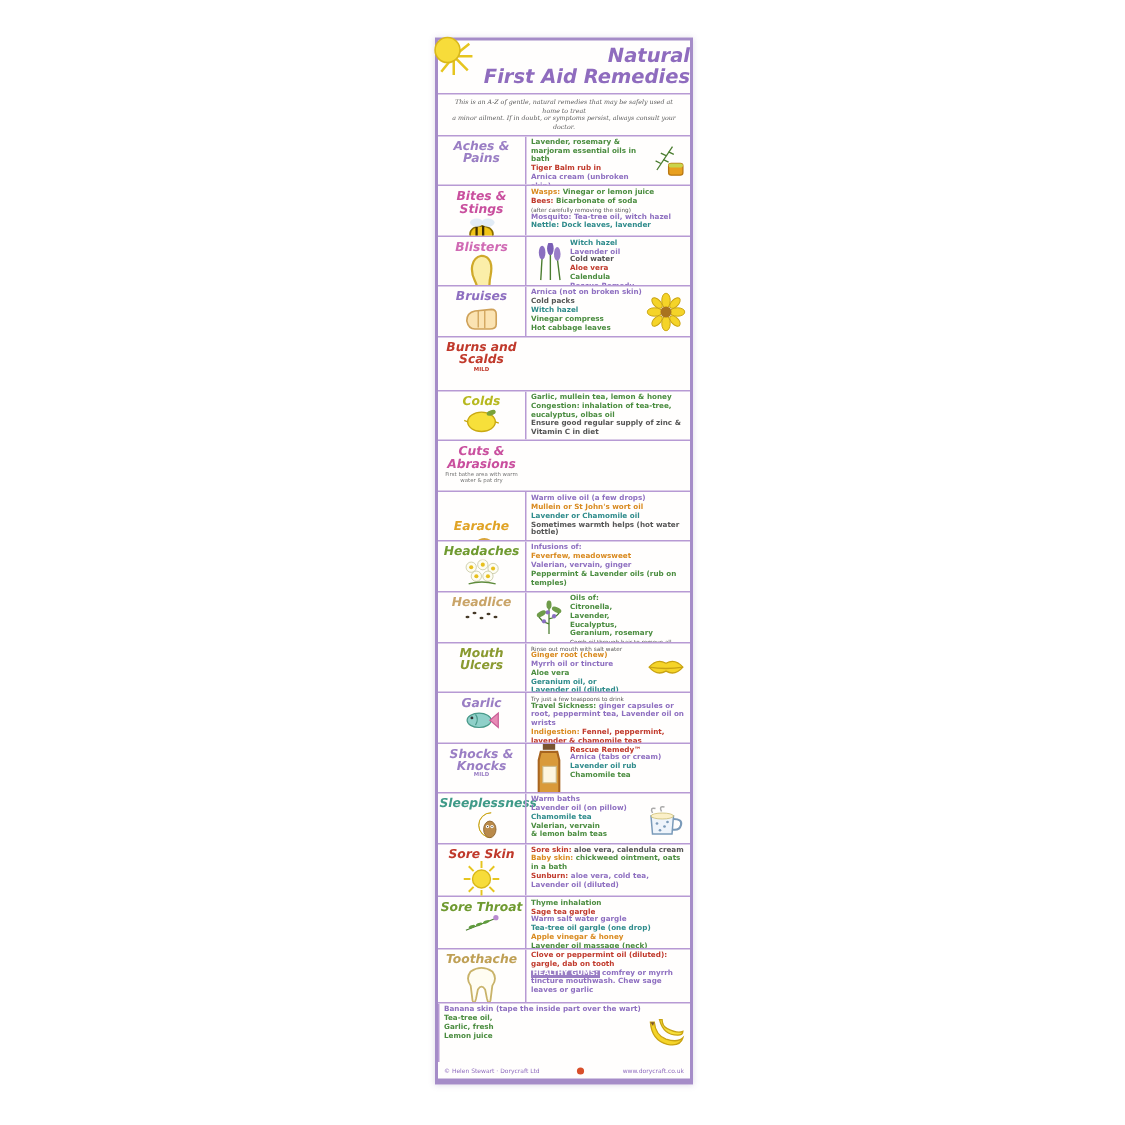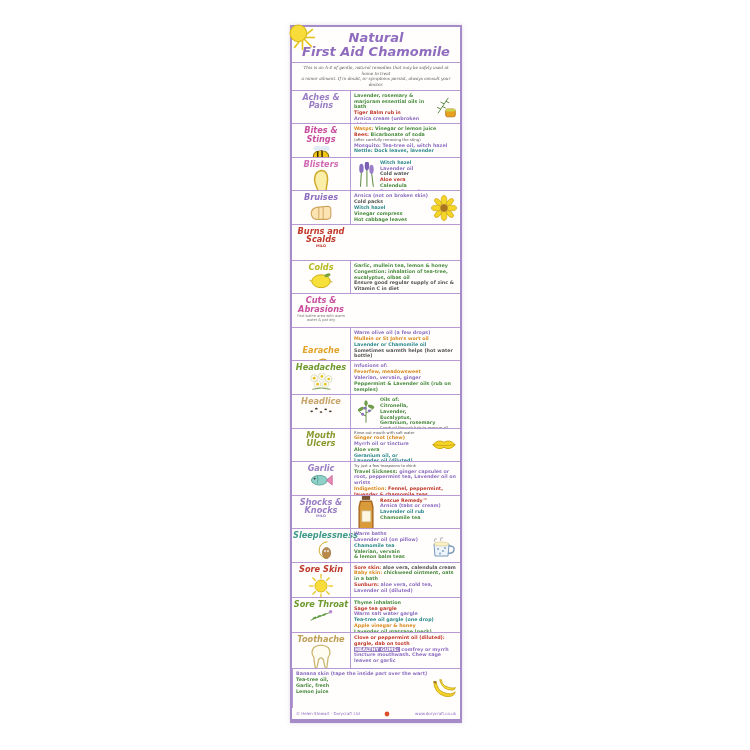--- a/index.html
+++ b/index.html
@@ -3,21 +3,21 @@
 <meta charset="utf-8">
 <style>
   html,body{margin:0;padding:0;}
   body{width:750px;height:750px;background:#ffffff;font-family:"DejaVu Sans",sans-serif;}
   .canvas{position:relative;width:750px;height:750px;background:#ffffff;overflow:hidden;}
   .poster{position:absolute;left:290px;top:25px;width:172px;height:698px;box-sizing:border-box;
           background:#fffefd;border:2px solid #a58cc8;border-bottom:4px solid #a58cc8;
           display:flex;flex-direction:column;box-shadow:0 0 4px rgba(120,100,160,.25);}
   .sun-corner{position:absolute;top:-3px;left:-3px;width:27px;height:27px;z-index:2;}
   .sun-corner svg{width:100%;height:100%;display:block;}
-  .title-block{position:relative;text-align:center;padding-top:4px;color:#8f6cbe;border-bottom:1px solid #b79ad4;}
+  .title-block{position:relative;text-align:right;padding-top:4px;color:#8f6cbe;border-bottom:1px solid #b79ad4;}
   .t1,.t2{font-style:italic;font-weight:bold;font-size:13px;line-height:1.08;font-family:"DejaVu Sans",sans-serif;}
   .t2{padding-bottom:3px;}
   .intro{font-family:"DejaVu Serif",serif;font-style:italic;font-size:4.2px;line-height:1.35;color:#5a5a5a;
          text-align:center;padding:2px 9px 2px;border-bottom:1px solid #b79ad4;}
   .rows{flex:1;display:flex;flex-direction:column;min-height:0;}
   .row{flex:1 1 0;display:flex;border-bottom:1px solid #b79ad4;overflow:hidden;min-height:0;}
   .row:last-child{border-bottom:none;}
   .left{flex:0 0 58px;width:58px;text-align:center;padding:2px 1px 0;box-sizing:border-box;}
   .label{font-style:italic;font-weight:bold;font-size:8.2px;line-height:1.02;font-family:"DejaVu Sans",sans-serif;}
   .subnote{font-size:3.6px;font-weight:bold;}
@@ -50,21 +50,21 @@
             <line x1="13" y1="13" x2="22" y2="22"></line>
             <line x1="13" y1="13" x2="13" y2="25"></line>
             <line x1="13" y1="13" x2="23" y2="5"></line>
             <line x1="13" y1="13" x2="5" y2="23"></line>
           </g>
           <circle cx="9" cy="9" r="8" fill="#f7dc3a" stroke="#d9b81a"></circle>
         </svg>
       </div>
     <div class="title-block">
       <div class="t1">Natural</div>
-      <div class="t2">First Aid Chamomile</div>
+      <div class="t2">First Aid Remedies</div>
     </div>
     <div class="intro">
       <span>This is an A-Z of gentle, natural remedies that may be safely used at home to treat</span><br>
       <span>a minor ailment. If in doubt, or symptoms persist, always consult your doctor.</span>
     </div>
     <div class="rows" id="rows">
         <div class="row" style="flex-grow: 1;">
           <div class="left">
             <div class="label" style="color: rgb(154, 126, 196);">Aches &amp; Pains</div>
           </div>

